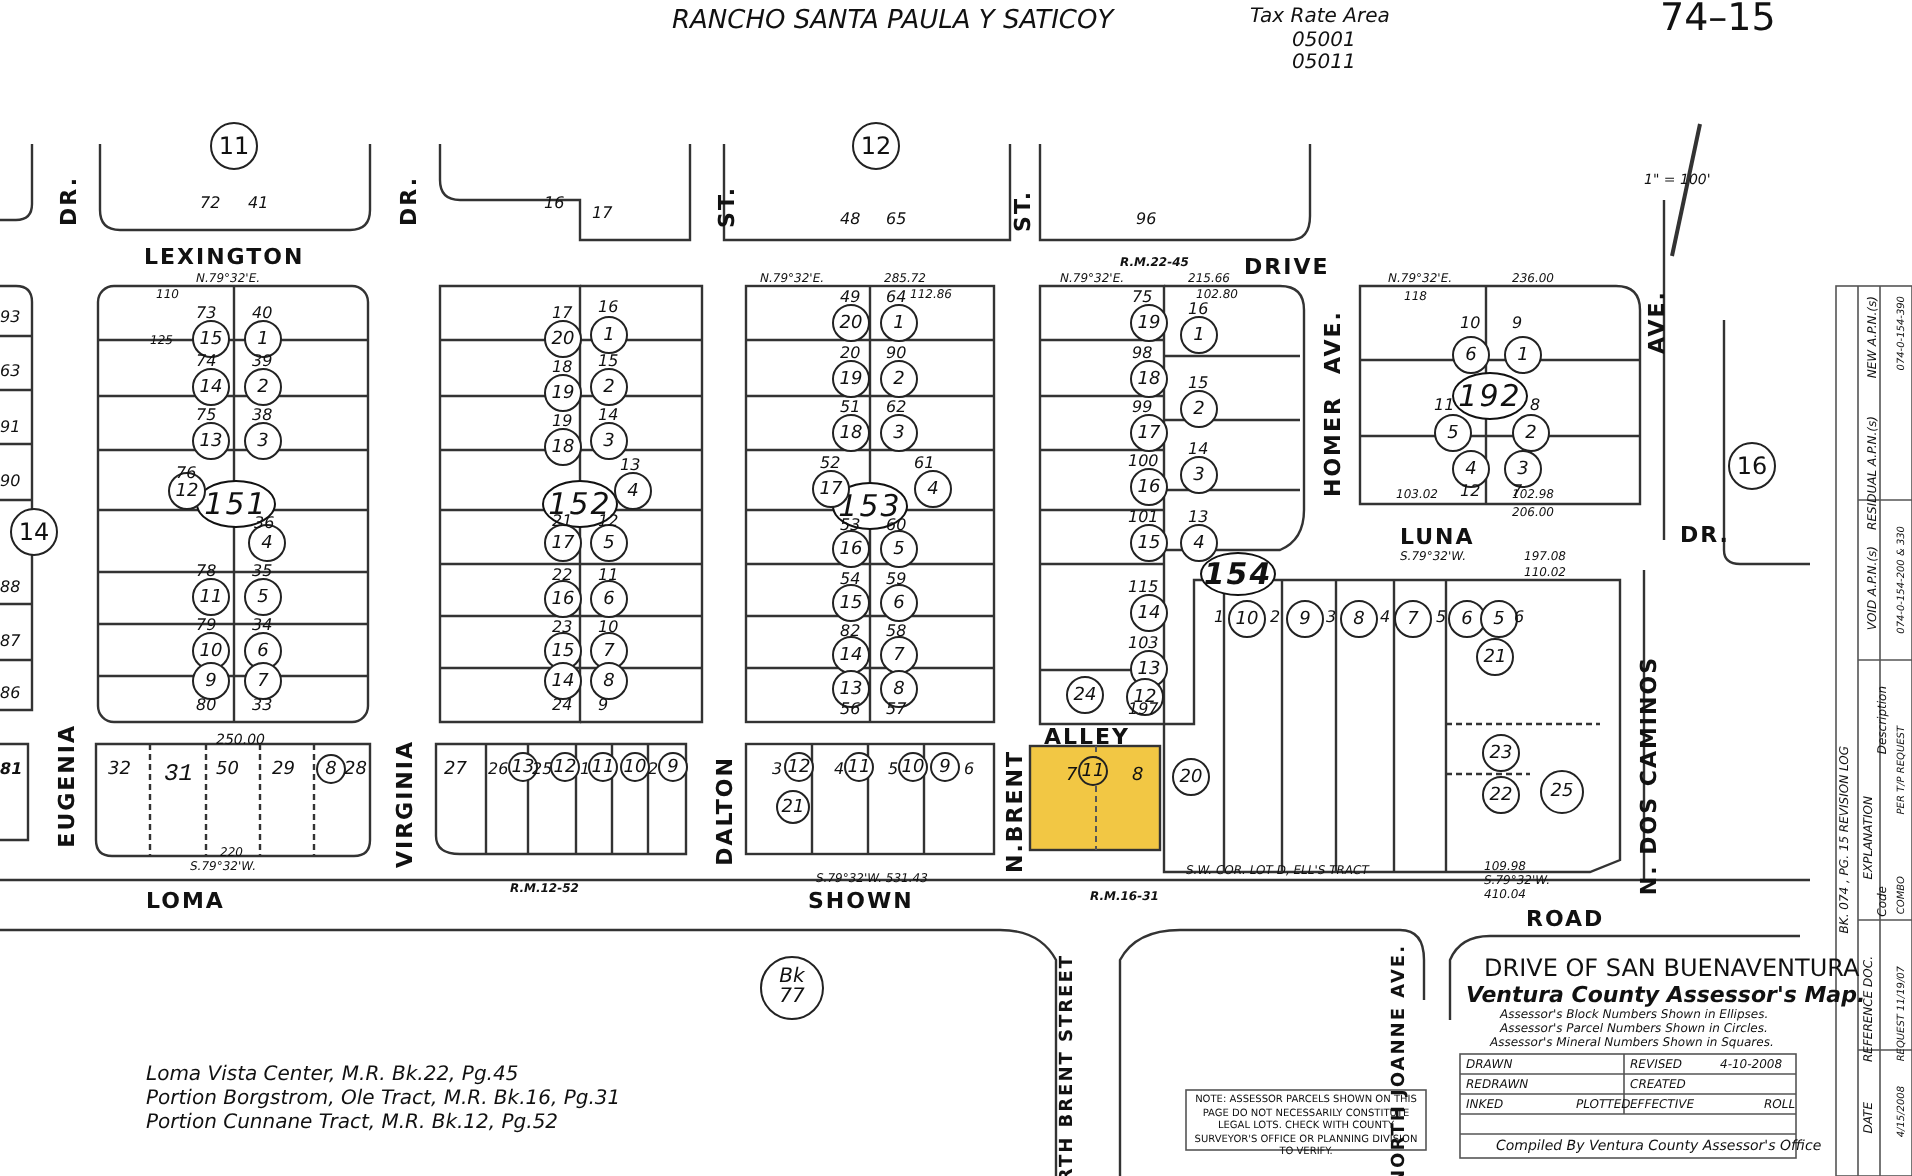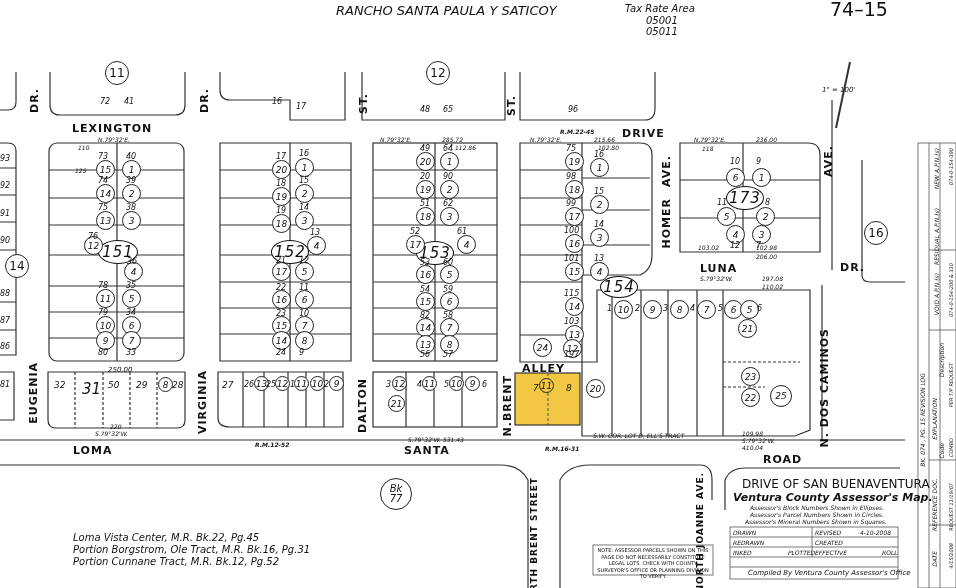--- a/index.html
+++ b/index.html
@@ -106,56 +106,56 @@
 
 <div class="num" style="left:100px;top:97px;">72</div>
 <div class="num" style="left:124px;top:97px;">41</div>
 <div class="num" style="left:272px;top:97px;">16</div>
 <div class="num" style="left:296px;top:102px;">17</div>
 <div class="num" style="left:420px;top:105px;">48</div>
 <div class="num" style="left:443px;top:105px;">65</div>
 <div class="num" style="left:568px;top:105px;">96</div>
 
 <div class="num" style="left:0;top:154px;">93</div>
-<div class="num" style="left:0;top:181px;">92</div>
+<div class="num" style="left:0;top:181px;">63</div>
 <div class="num" style="left:0;top:209px;">91</div>
 <div class="num" style="left:0;top:236px;">90</div>
 <div class="num" style="left:0;top:289px;">88</div>
 <div class="num" style="left:0;top:316px;">87</div>
 <div class="num" style="left:0;top:342px;">86</div>
-<div class="num" style="left:0;top:380px;">81</div>
+<div class="num" style="left:0;top:380px;font-weight:bold;">81</div>
 
 <div class="street" style="left:72px;top:122px;">LEXINGTON</div>
 <div class="street" style="left:622px;top:127px;">DRIVE</div>
 <div class="street v" style="left:28px;top:88px;">DR.</div>
 <div class="street v" style="left:198px;top:88px;">DR.</div>
 <div class="street" style="left:840px;top:261px;">DR.</div>
 <div class="street v" style="left:357px;top:93px;">ST.</div>
 <div class="street v" style="left:505px;top:95px;">ST.</div>
 <div class="street v" style="left:27px;top:362px;">EUGENIA</div>
 <div class="street v" style="left:196px;top:370px;">VIRGINIA</div>
 <div class="street v" style="left:356px;top:378px;">DALTON</div>
 <div class="street v" style="left:501px;top:375px;">N.BRENT</div>
 <div class="street" style="left:522px;top:362px;">ALLEY</div>
 <div class="street v" style="left:660px;top:198px;">HOMER</div>
 <div class="street v" style="left:660px;top:155px;">AVE.</div>
 <div class="street v" style="left:822px;top:145px;">AVE.</div>
 <div class="street" style="left:700px;top:262px;">LUNA</div>
 <div class="street v" style="left:818px;top:328px;">N. DOS CAMINOS</div>
 <div class="street" style="left:73px;top:444px;">LOMA</div>
-<div class="street" style="left:404px;top:444px;">SANTA</div>
+<div class="street" style="left:404px;top:444px;">SHOWN</div>
 <div class="street" style="left:763px;top:453px;">ROAD</div>
 <div class="street v" style="left:530px;top:477px;width:30px;font-size:9px;line-height:9px;">NORTH BRENT STREET</div>
 <div class="street v" style="left:696px;top:472px;width:30px;font-size:9px;line-height:9px;">NORTH JOANNE AVE.</div>
 
 <div class="ell" style="left:98px;top:240px;width:38px;height:22px;">151</div>
 <div class="ell" style="left:271px;top:240px;width:36px;height:22px;">152</div>
 <div class="ell" style="left:416px;top:241px;width:36px;height:22px;">153</div>
-<div class="ell" style="left:600px;top:276px;width:36px;height:20px;">154</div>
-<div class="ell" style="left:726px;top:186px;width:36px;height:22px;">173</div>
+<div class="ell" style="left:600px;top:276px;width:36px;height:20px;font-weight:bold;">154</div>
+<div class="ell" style="left:726px;top:186px;width:36px;height:22px;">192</div>
 
 <div class="cir" style="left:96px;top:160px;">15</div>
 <div class="num" style="left:98px;top:152px;">73</div>
 <div class="cir" style="left:122px;top:160px;">1</div>
 <div class="num" style="left:126px;top:152px;">40</div>
 <div class="cir" style="left:96px;top:184px;">14</div>
 <div class="num" style="left:98px;top:176px;">74</div>
 <div class="cir" style="left:122px;top:184px;">2</div>
 <div class="num" style="left:126px;top:176px;">39</div>
 <div class="cir" style="left:96px;top:211px;">13</div>
@@ -294,21 +294,21 @@
 <div class="cir" style="left:717px;top:207px;">5</div>
 <div class="num" style="left:717px;top:198px;">11</div>
 <div class="cir" style="left:756px;top:207px;">2</div>
 <div class="num" style="left:765px;top:198px;">8</div>
 <div class="cir" style="left:726px;top:225px;">4</div>
 <div class="num" style="left:730px;top:241px;">12</div>
 <div class="cir" style="left:752px;top:225px;">3</div>
 <div class="num" style="left:756px;top:241px;">7</div>
 
 <div class="num" style="left:54px;top:380px;font-size:9px;">32</div>
-<div class="num" style="left:82px;top:380px;font-size:15px;">31</div>
+<div class="num" style="left:82px;top:380px;font-size:12px;font-family:Liberation Mono, monospace;">31</div>
 <div class="num" style="left:108px;top:380px;font-size:9px;">50</div>
 <div class="num" style="left:136px;top:380px;font-size:9px;">29</div>
 <div class="cir" style="left:158px;top:377px;width:13px;height:13px;">8</div>
 <div class="num" style="left:172px;top:380px;font-size:9px;text-align:right;">28</div>
 
 <div class="num" style="left:222px;top:380px;font-size:9px;">27</div>
 <div class="num" style="left:244px;top:380px;">26</div>
 <div class="cir" style="left:254px;top:376px;width:13px;height:13px;">13</div>
 <div class="num" style="left:266px;top:380px;">25</div>
 <div class="cir" style="left:275px;top:376px;width:13px;height:13px;">12</div>

